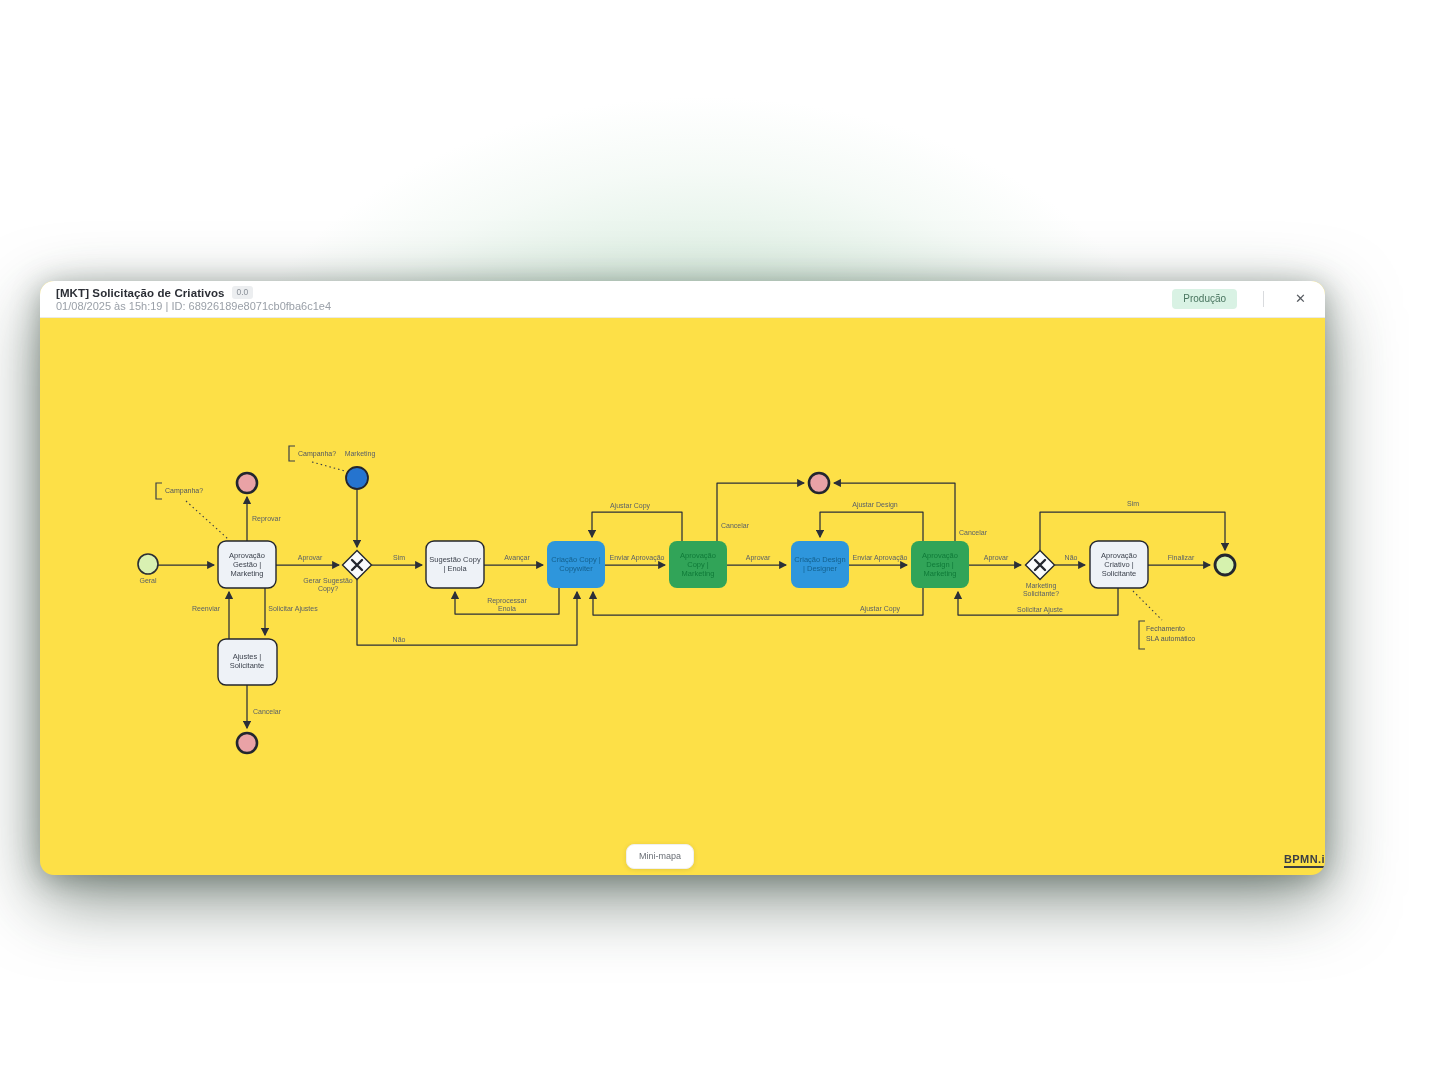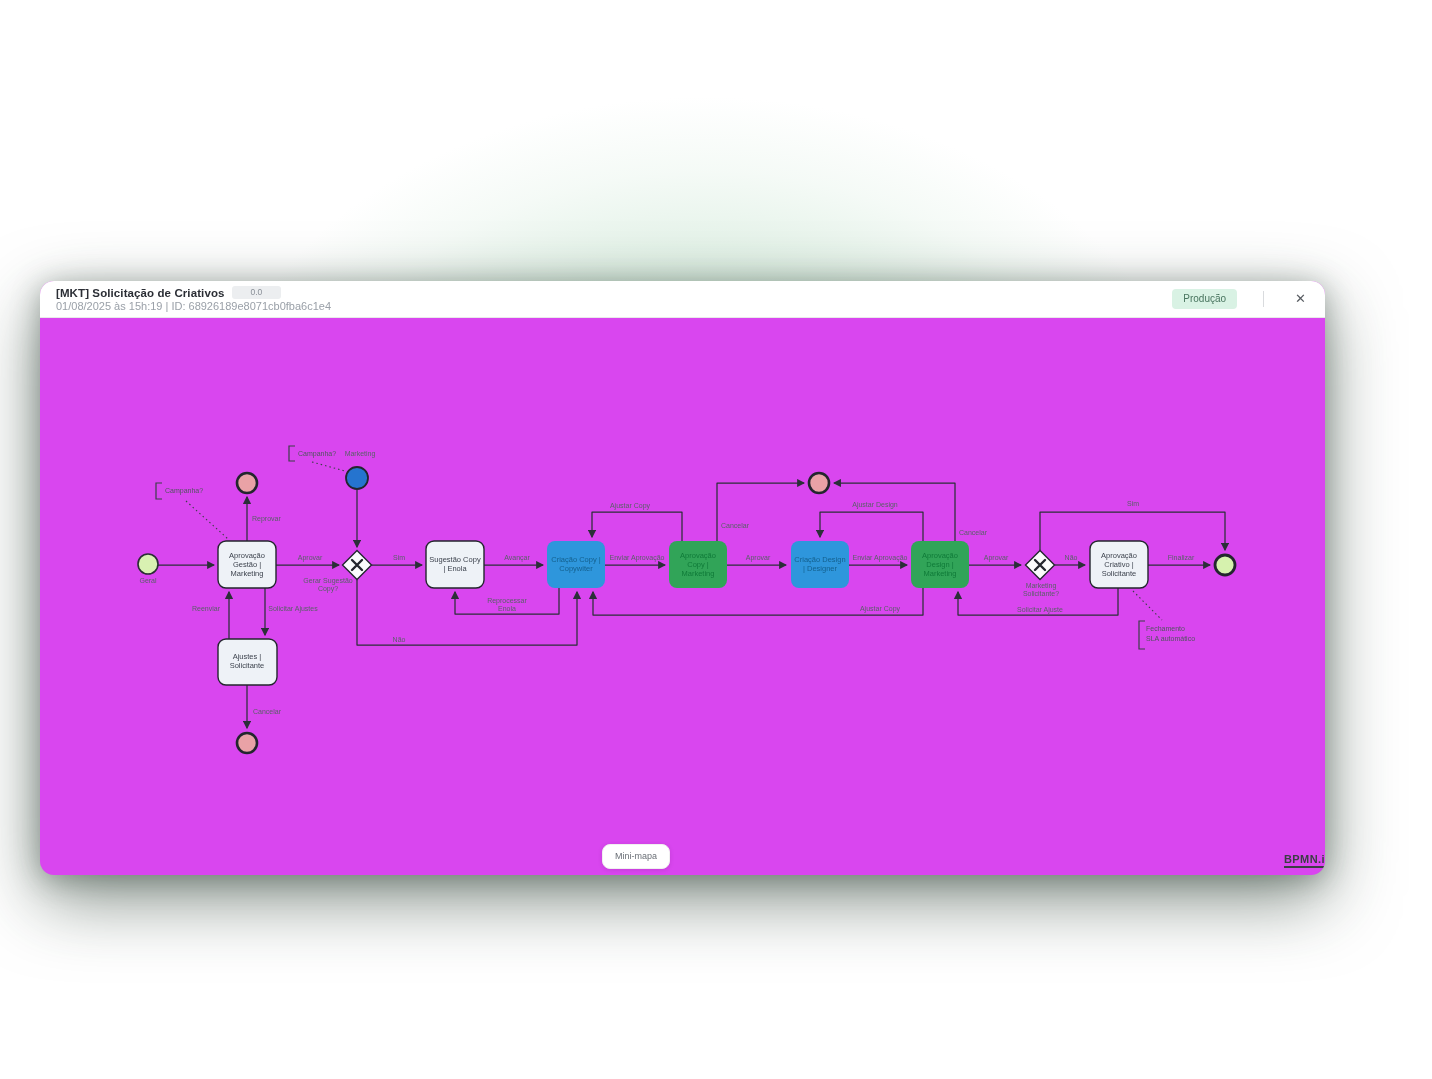--- a/index.html
+++ b/index.html
@@ -12,49 +12,49 @@
     position:absolute;left:-60px;top:-120px;width:1560px;height:1320px;
     background:radial-gradient(ellipse 44% 40% at 49% 46%,
       rgba(150,205,168,0.55) 0%,
       rgba(168,214,182,0.34) 42%,
       rgba(192,226,202,0.16) 60%,
       rgba(210,235,216,0.0) 74%);
     pointer-events:none;
   }
   .window{
     position:absolute;left:40px;top:281px;width:1285px;height:594px;
-    background:#d946ef;border-radius:14px;overflow:hidden;
+    background:#fde047;border-radius:14px;overflow:hidden;
     box-shadow:0 24px 70px rgba(35,55,42,0.55), 0 4px 28px rgba(35,55,42,0.35);
   }
   .hdr{
     height:37px;background:#ffffff;border-bottom:1px solid #e9e9e9;
     display:flex;align-items:center;justify-content:space-between;
     padding:0 14px 0 16px;box-sizing:border-box;
   }
   .hdr-left{display:flex;flex-direction:column;justify-content:center;gap:1px;}
   .title-row{display:flex;align-items:center;gap:7px;}
   .title{font-size:11.5px;font-weight:bold;color:#2b2e35;letter-spacing:.1px;}
   .ver-badge{
     font-size:8.5px;color:#898f97;background:#eceef0;border-radius:3px;
-    padding:1px 19px;line-height:11px;
+    padding:1px 5px;line-height:11px;
   }
   .subtitle{font-size:11px;color:#9aa0a8;}
   .hdr-right{display:flex;align-items:center;gap:26px;}
   .env-badge{
     background:#d9f2e4;color:#49755f;font-size:10px;
     padding:4px 11px;border-radius:4px;line-height:12px;
   }
   .hdr-divider{width:1px;height:16px;background:#d9dbde;}
   .close-btn{
     font-size:13px;color:#575b61;background:none;border:none;cursor:pointer;
     padding:2px 5px;line-height:14px;font-family:"Liberation Sans",sans-serif;
   }
   .canvas{position:absolute;left:0;top:37px;}
   .minimap-btn{
-    position:absolute;left:596px;top:563px;transform:translateX(-50%);
+    position:absolute;left:620px;top:563px;transform:translateX(-50%);
     background:#ffffff;color:#6a6f76;font-size:9px;line-height:9px;
     padding:7px 12px;border-radius:8px;border:1px solid #f0f0f0;
     box-shadow:0 1px 5px rgba(0,0,0,0.10);cursor:pointer;
     font-family:"Liberation Sans",sans-serif;
   }
   .bpmn-logo{
     position:absolute;left:1244px;top:572px;
     font-size:11px;font-weight:bold;letter-spacing:.4px;color:#3b3e44;
     border-bottom:2.5px solid #3b3e44;padding-bottom:1px;cursor:pointer;
     text-decoration:none;

